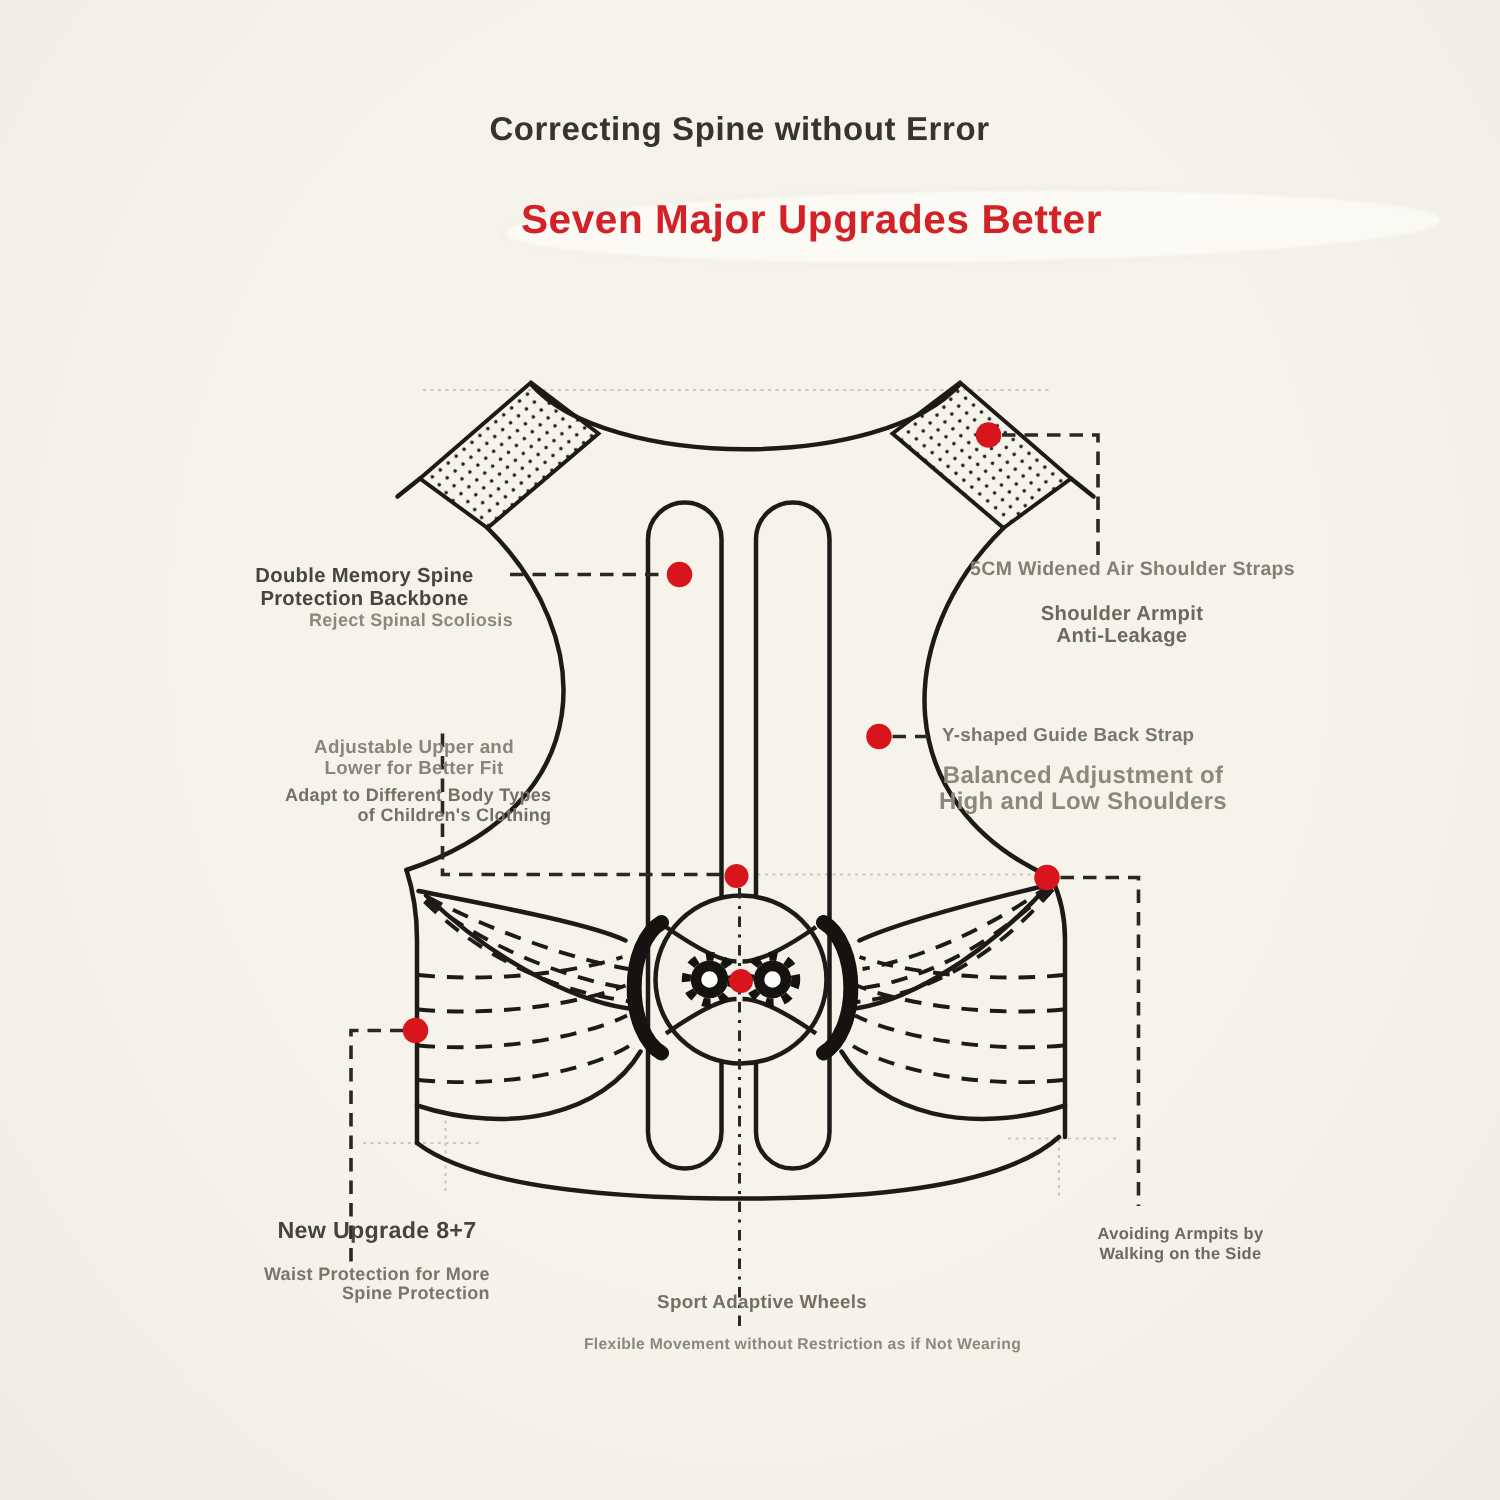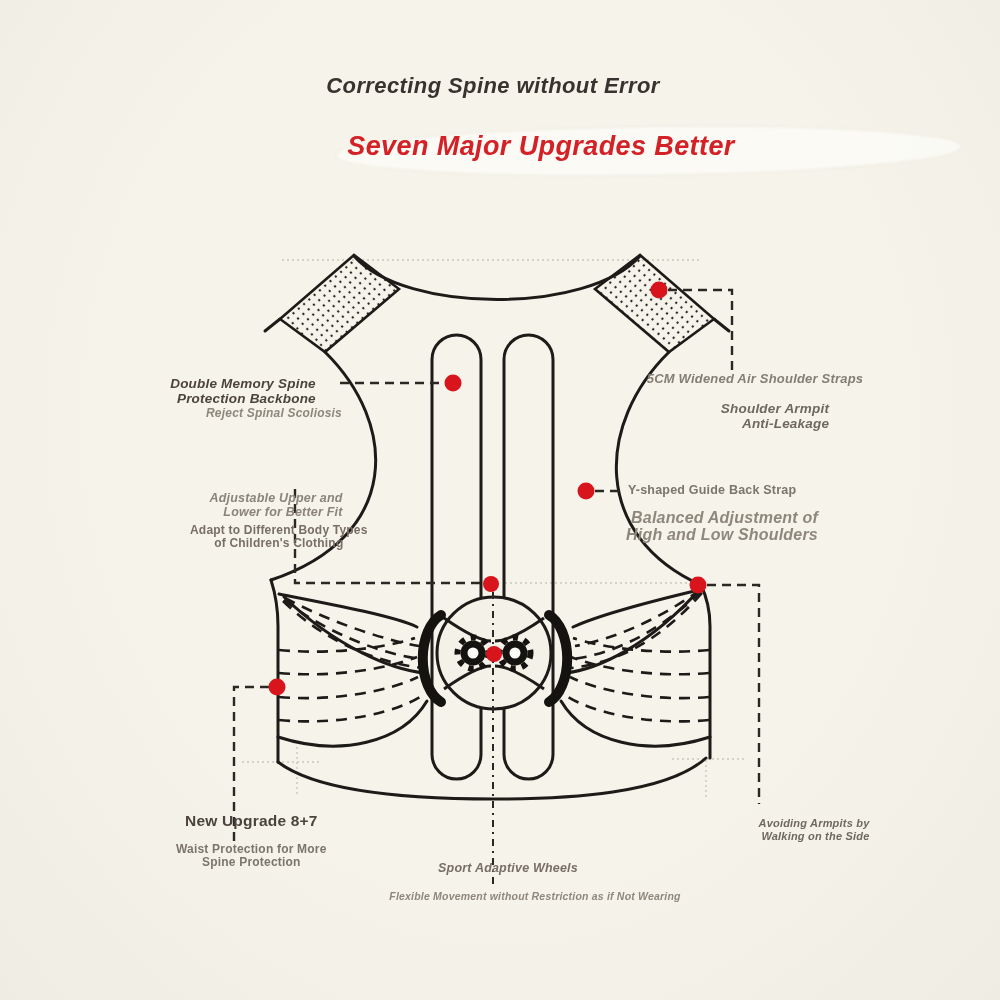--- a/index.html
+++ b/index.html
@@ -7,38 +7,38 @@
     width:1000px;height:1000px;position:relative;overflow:hidden;
     background:radial-gradient(ellipse at 50% 42%, #f6f3eb 55%, #efece3 100%);
     font-family:"Liberation Sans", sans-serif;
   }
   .stage{position:absolute;inset:0;}
   svg{position:absolute;left:0;top:0;}
   .lbl{
     position:absolute;font-weight:bold;white-space:pre-line;
     letter-spacing:.2px;line-height:1.08;
   }
-  .ctr{transform:translateX(-50%);text-align:right;font-style:italic;}
-  .lft{text-align:center;}
+  .ctr{transform:translateX(-50%);text-align:center;}
+  .lft{text-align:right;}
   .title{
     font-size:22px;color:#38332e;letter-spacing:.4px;
   }
   .subtitle{
     font-size:27px;letter-spacing:.4px;color:var(--accent,#d32127);
   }
   .blob{
     position:absolute;left:335px;top:126px;width:625px;height:48px;
     background:rgba(252,251,246,.85);
     border:1px solid rgba(214,209,193,.45);
     border-radius:50%;filter:blur(1.2px);
     transform:rotate(-.8deg);
   }
   
   .t-dark{color:#4a443c;}
-  .t-mid{color:#6e685f;margin-left:27px;}
+  .t-mid{color:#6e685f;}
   .t-mid2{color:#7b756c;}
   .t-mid3{color:#776f66;}
   .t-lite{color:#8e887c;padding-left:24px;}
   .t-lite2{color:#8a847a;}
   .t-lite3{color:#847e74;}
 </style>
 </head>
 <body>
 
 <div class="stage">

